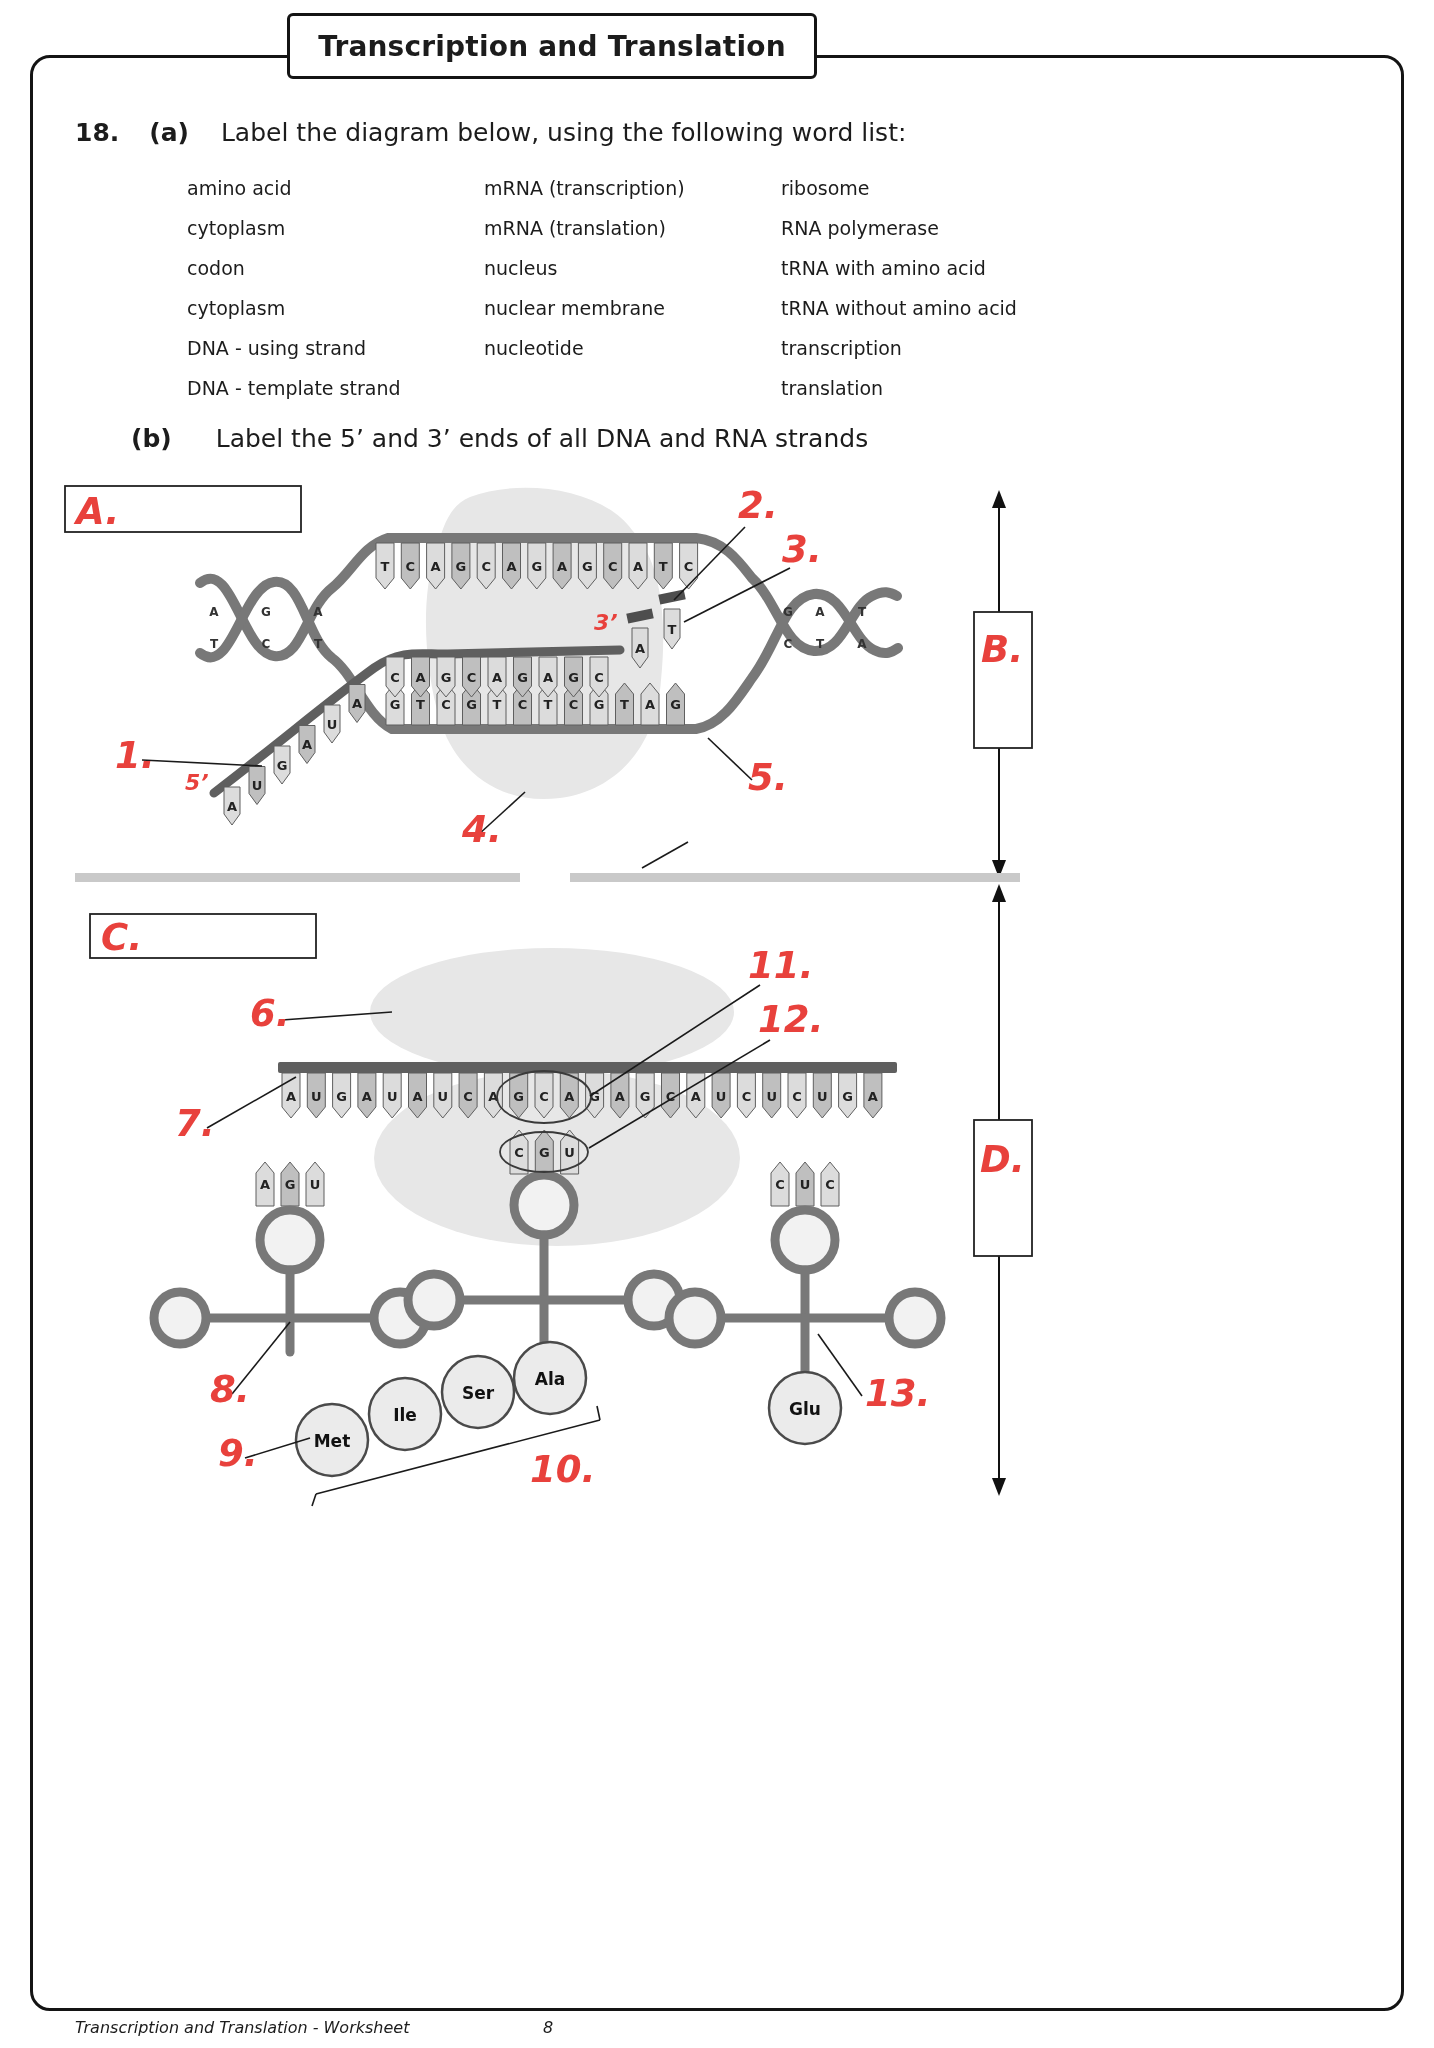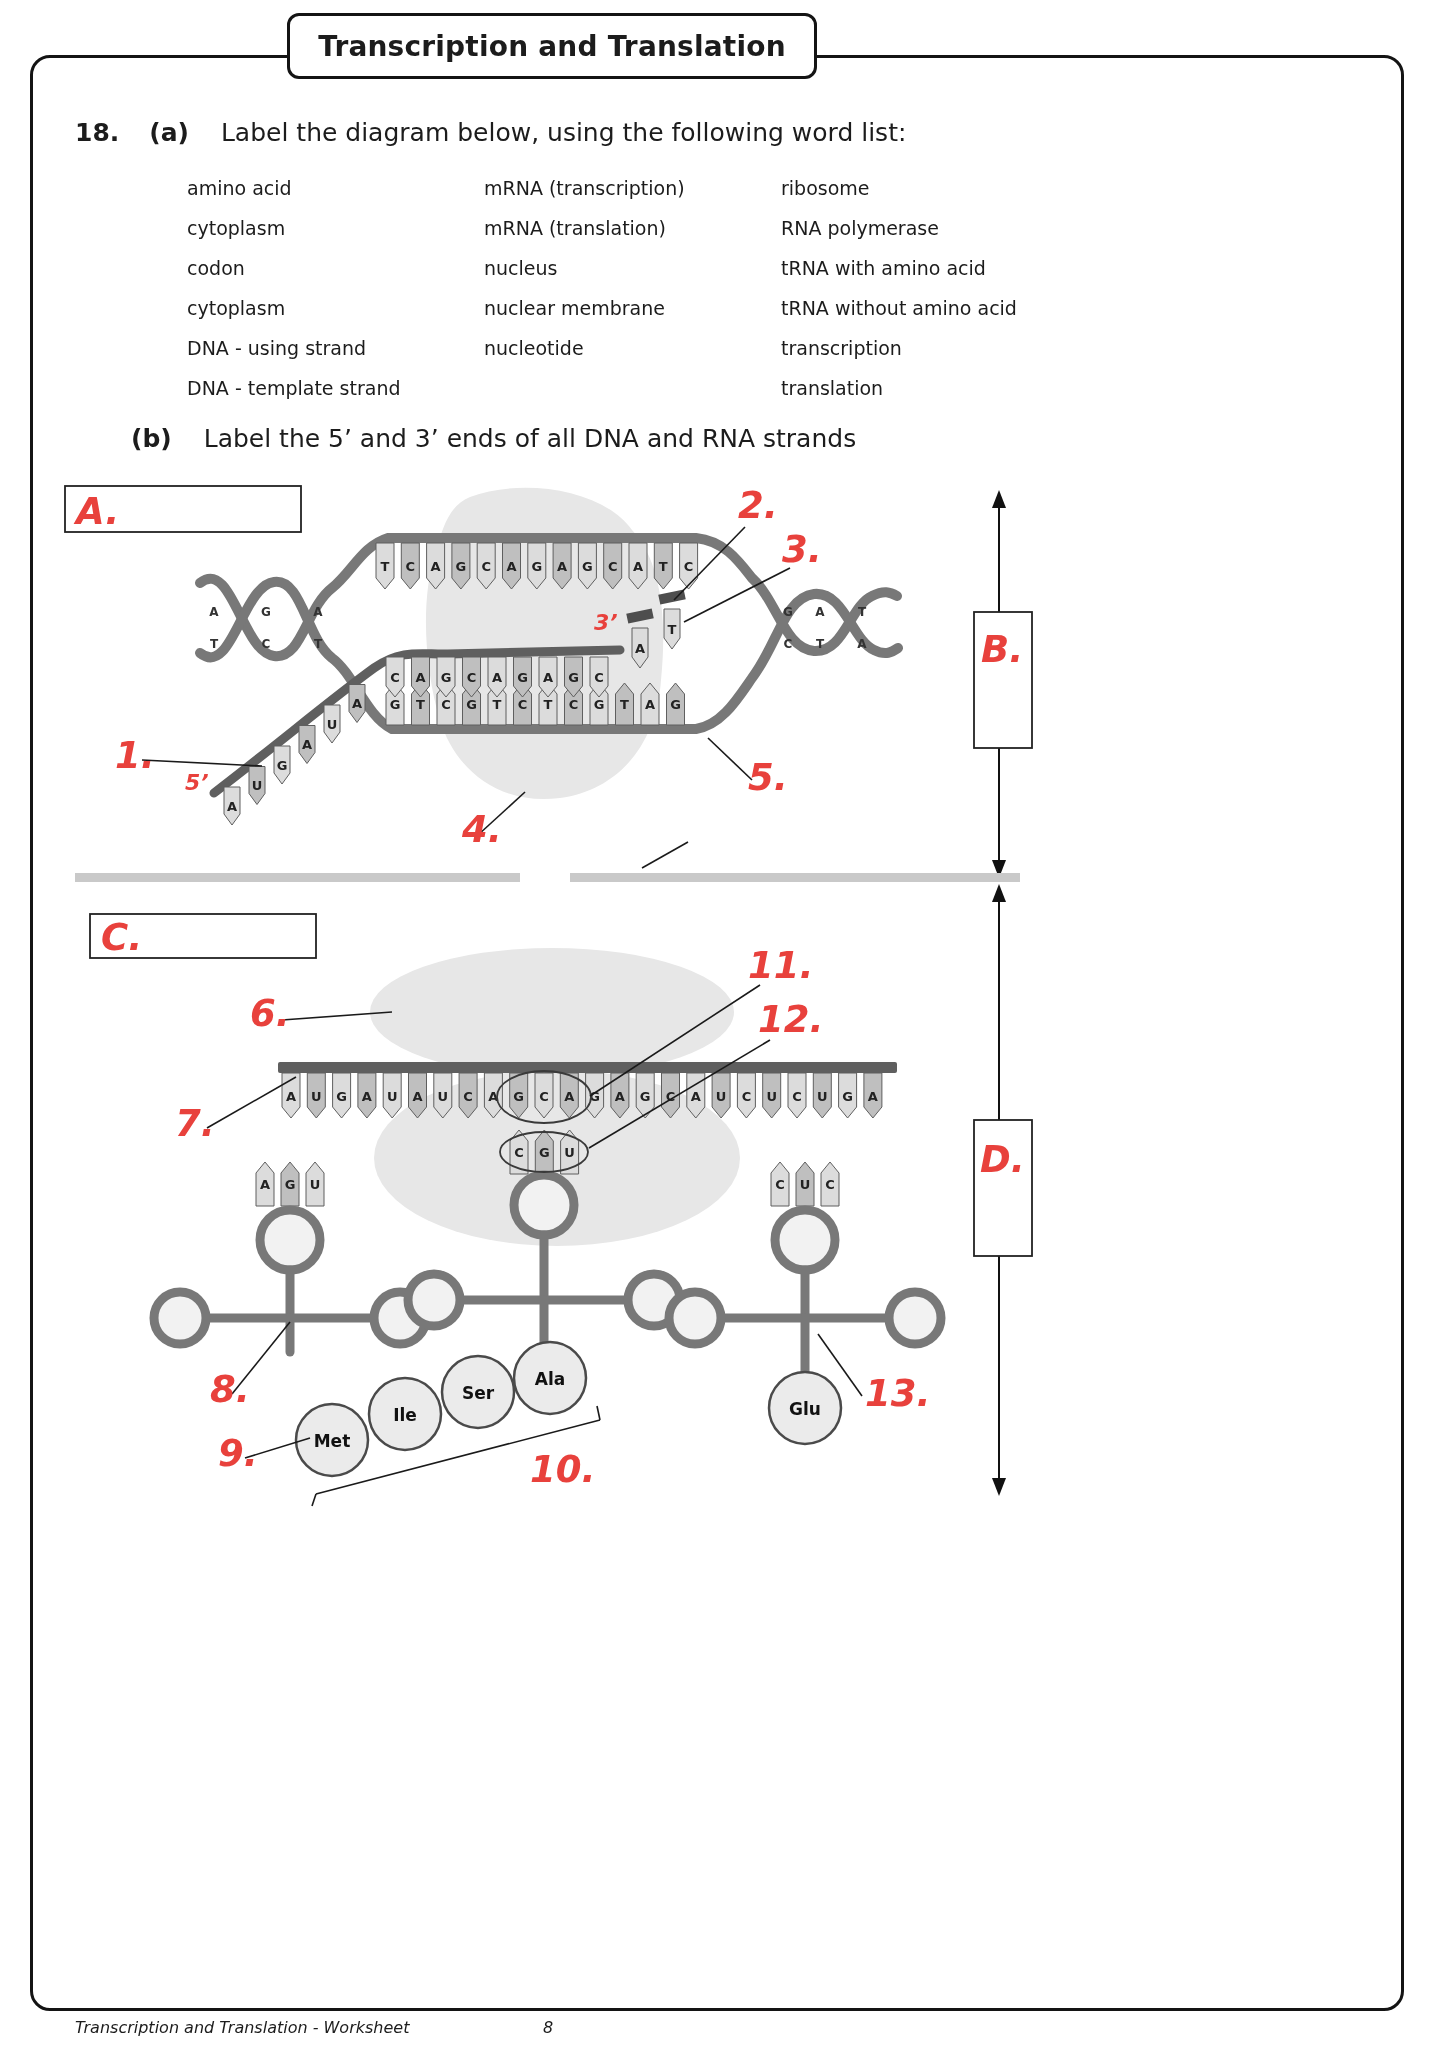--- a/index.html
+++ b/index.html
@@ -1,21 +1,21 @@
 <!DOCTYPE html>
 <html style="--red: #e8413c; --strand: #787878; --mrna: #5f5f5f; --tooth-light: #dcdcdc; --tooth-dark: #bfbfbf; --blob: #e7e7e7; --membrane: #c9c9c9;"><head>
 <meta charset="utf-8">
 <style>
   html,body{margin:0;padding:0;background:#ffffff;}
   .page{position:relative;width:1434px;height:2048px;background:#fff;
         font-family:"DejaVu Sans",sans-serif;color:#1c1c1c;overflow:hidden;}
   .border-box{position:absolute;left:30px;top:55px;width:1368px;height:1950px;
         border:3px solid #141414;border-radius:20px;background:#fff;}
   .title-box{position:absolute;left:287px;top:13px;width:524px;height:60px;
-        border:3.5px solid #141414;border-radius:12px;background:#fff;
+        border:3.5px solid #141414;border-radius:6px;background:#fff;
         display:flex;align-items:center;justify-content:center;
         font-size:28px;font-weight:bold;letter-spacing:.2px;}
   .qline{position:absolute;font-size:25px;}
   .b{font-weight:bold;}
   .wordlist{position:absolute;top:168px;left:187px;display:flex;}
   .wcol{width:297px;}
   .wcol:nth-child(3){width:auto;}
   .wcol p{margin:0;height:40px;line-height:40px;font-size:19px;white-space:nowrap;}
   .footer{position:absolute;top:2018px;left:0;width:100%;font-size:16px;}
   .footer .fl{position:absolute;left:75px;font-style:italic;}
@@ -79,21 +79,21 @@
       <p>RNA polymerase</p>
       <p>tRNA with amino acid</p>
       <p>tRNA without amino acid</p>
       <p>transcription</p>
       <p>translation</p>
     </div>
   </div>
 
   <div class="qline" style="left:131px;top:424px;">
     <span class="b">(b)</span>
-    <span style="margin-left:24px;">Label the 5’ and 3’ ends of all DNA and RNA strands</span>
+    <span style="margin-left:36px;">Label the 5’ and 3’ ends of all DNA and RNA strands</span>
   </div>
 
   <svg class="diagram" width="1434" height="2048" viewBox="0 0 1434 2048">
 
     <g>
       <path class="blob" d="M 470,497 C 520,478 602,488 632,530 C 662,562 667,620 661,680
                C 657,742 620,790 560,798 C 500,806 455,770 440,720
                C 425,672 420,600 435,555 C 443,525 450,505 470,497 Z"></path>
 
       <path class="strand" d="M 200,583 C 232,558 242,652 274,656 C 302,660 306,608 332,588

